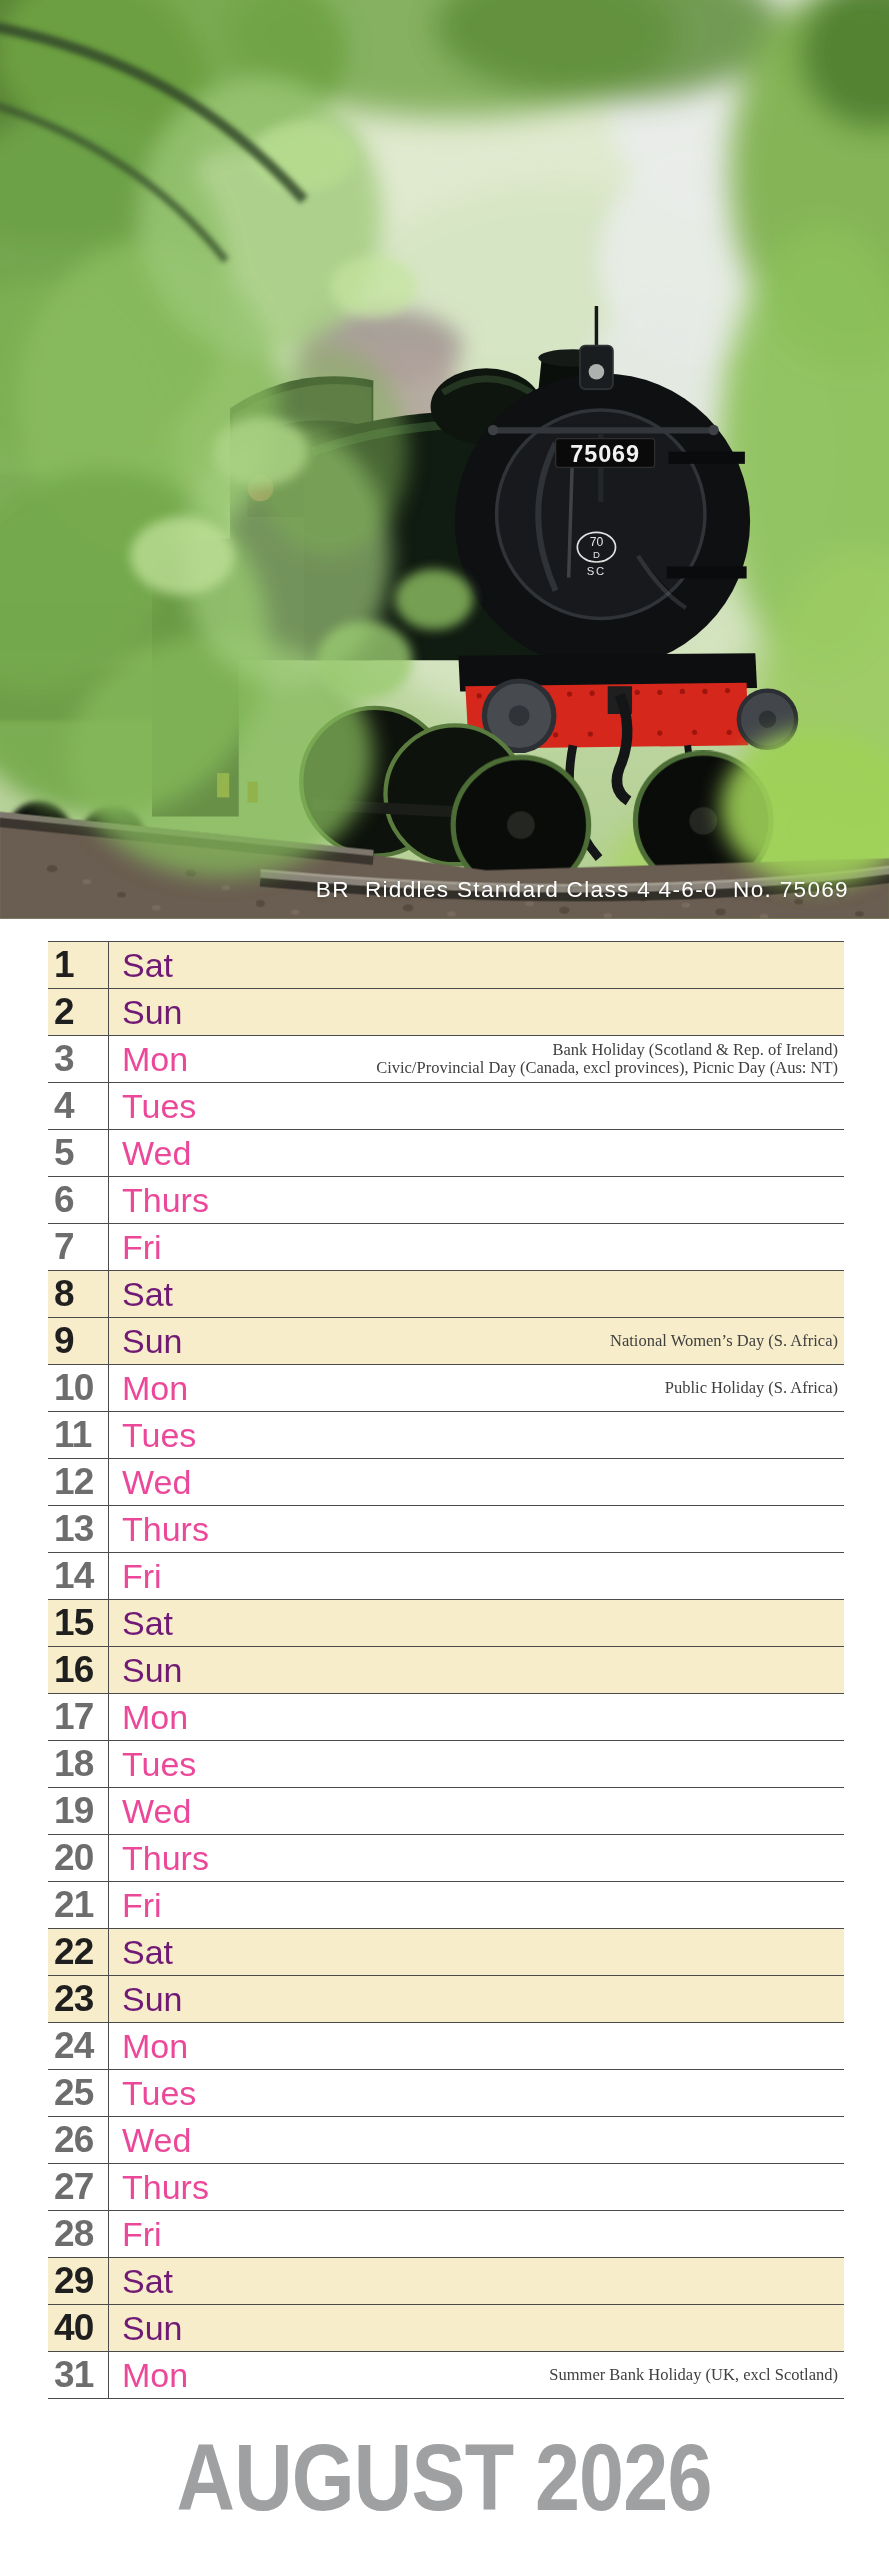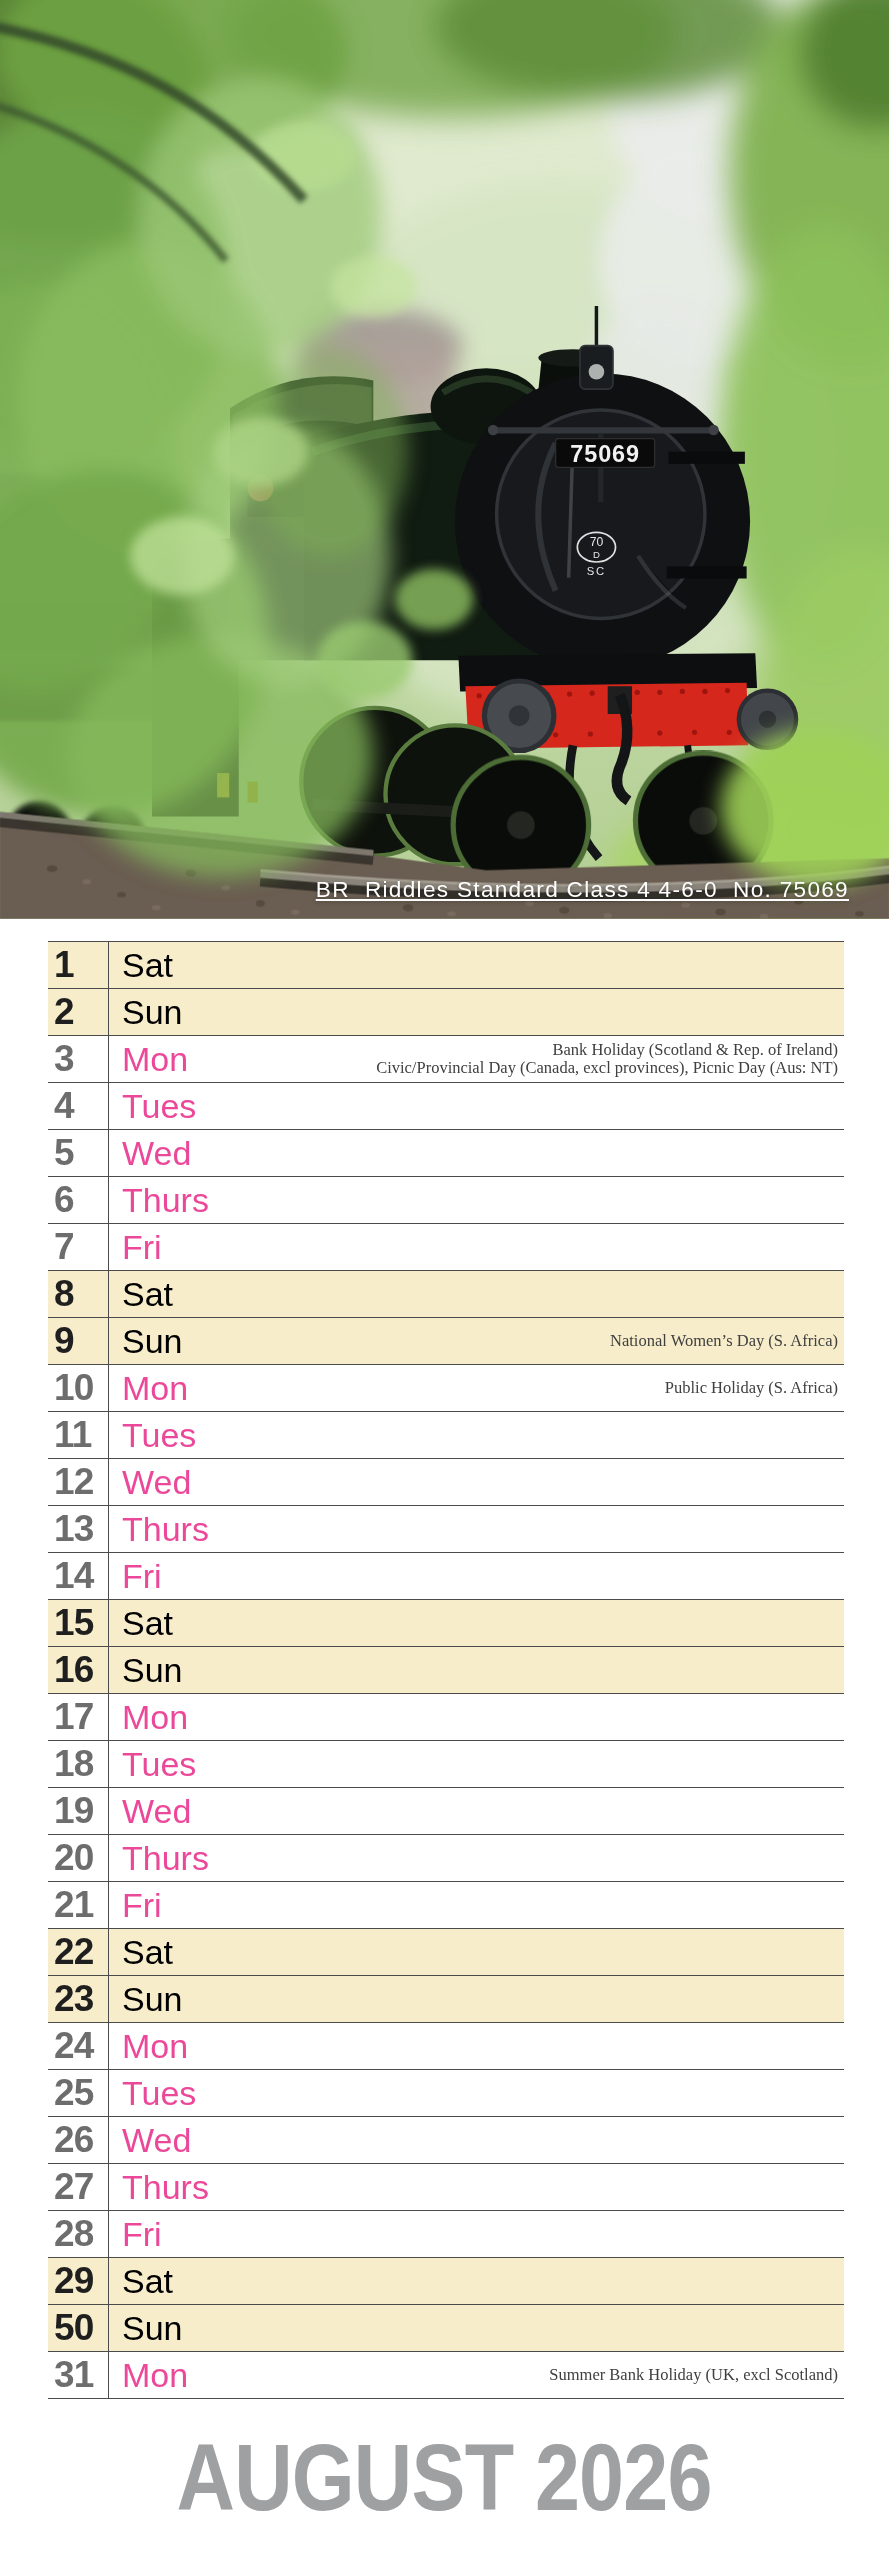--- a/index.html
+++ b/index.html
@@ -7,41 +7,41 @@
   body {
     width:889px; height:2576px; position:relative;
     font-family:"Liberation Sans", sans-serif; overflow:hidden;
   }
   
   .photo { position:absolute; left:0; top:0; width:889px; height:919px; overflow:hidden; background:#b9d49c; }
   .photo svg { display:block; width:889px; height:919px; }
   .caption {
     position:absolute; right:40px; bottom:15.6px;
     font-size:22.6px; font-weight:400; color:#ffffff; letter-spacing:1.3px;
-    white-space:pre; text-shadow:0 0.9px 4.3px rgba(0,0,0,0.25);text-decoration:underline;
+    white-space:pre; text-shadow:0 0.9px 4.3px rgba(0,0,0,0.25);
   }
   
   .calendar {
     position:absolute; left:48px; top:941px; width:796px;
     border-top:1.7px solid #4b4b4b;
   }
   .row {
     display:flex; align-items:center;
     height:47px; border-bottom:1.7px solid #4b4b4b; background:#ffffff;
   }
   .row.weekend { background:#f8edca; }
   .num {
     flex:0 0 61px; width:61px; align-self:stretch;
     border-right:1.7px solid #4b4b4b;
     display:flex; align-items:center; padding-left:6px;
     font-size:37px; font-weight:bold; letter-spacing:-0.9px; color:#6d6d6d;
   }
   .weekend .num { color:#1f1f1f; }
   .dayname { margin-left:13px; font-size:34px; color:#ec4899; }
-  .weekend .dayname { color:#000000; }
+  .weekend .dayname { color:#701a75; }
   .holidays {
     margin-left:auto; padding-right:6px; text-align:right;
     font-family:"Liberation Serif", serif;
     font-size:16.5px; line-height:18px; color:#404040;
   }
   
   .title { position:absolute; top:2431px; left:0; width:889px; text-align:center;text-decoration:underline; }
   .title span {
     display:inline-block; font-size:94px; line-height:1; font-weight:bold;
     color:#9fa0a2; letter-spacing:-0.9px;
@@ -392,21 +392,21 @@
     </div>
     <div class="row">
       <span class="num">28</span>
       <span class="dayname">Fri</span>
     </div>
     <div class="row weekend">
       <span class="num">29</span>
       <span class="dayname">Sat</span>
     </div>
     <div class="row weekend">
-      <span class="num">50</span>
+      <span class="num">40</span>
       <span class="dayname">Sun</span>
     </div>
     <div class="row">
       <span class="num">31</span>
       <span class="dayname">Mon</span>
       <div class="holidays">
         <div>Summer Bank Holiday (UK, excl Scotland)</div>
       </div>
     </div>
   </div>

